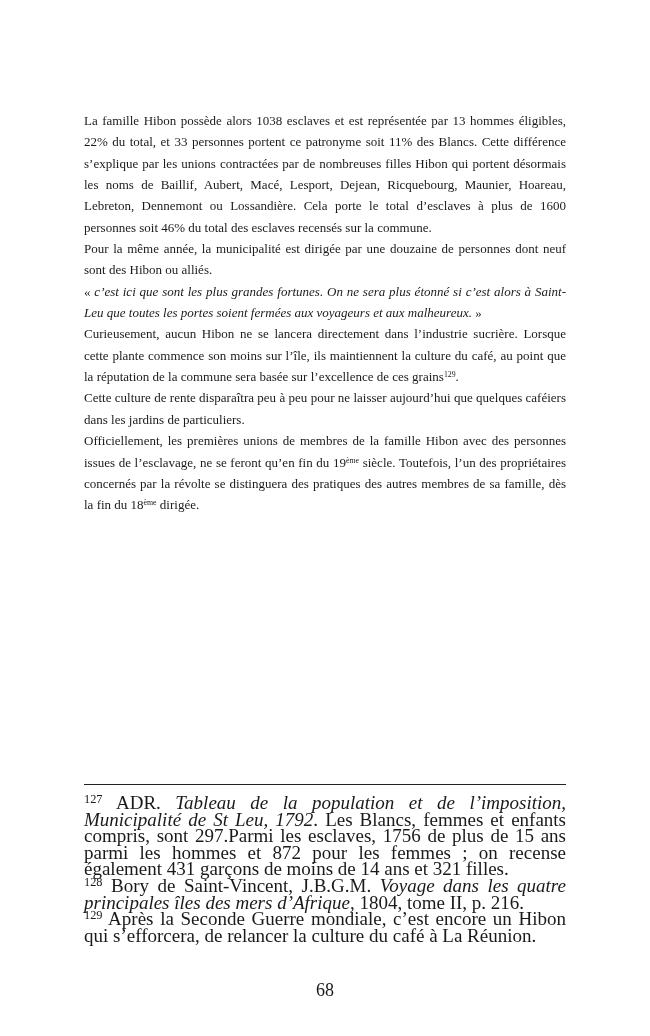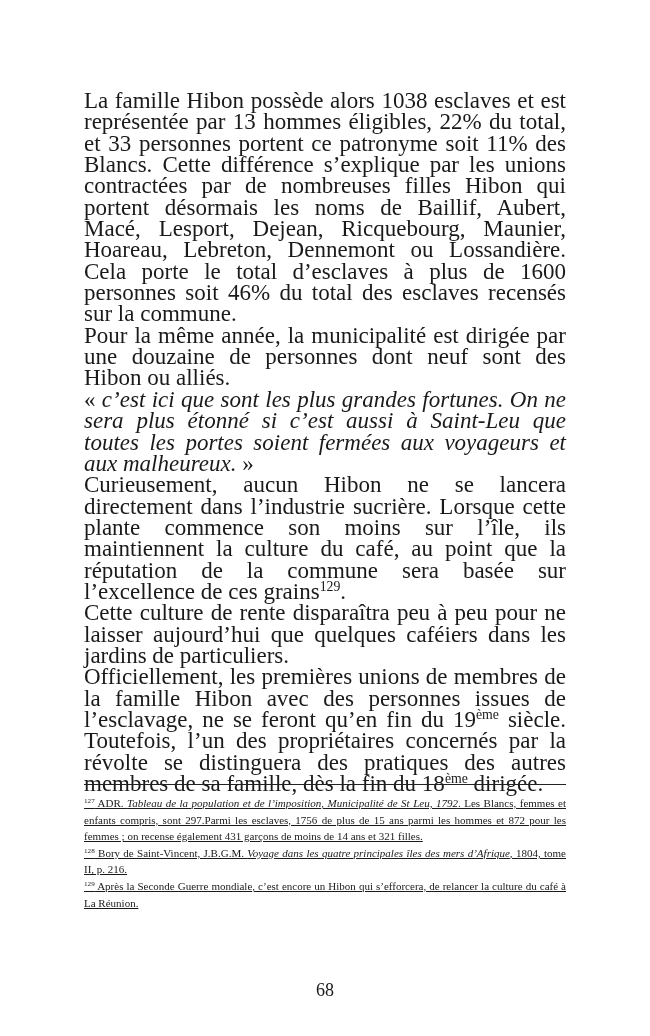--- a/index.html
+++ b/index.html
@@ -1,39 +1,39 @@
 <!DOCTYPE html>
 <html><head>
 <meta charset="utf-8">
 <style>
   html, body { margin: 0; padding: 0; background: #ffffff; }
   body { width: 650px; height: 1036px; position: relative; overflow: hidden;
          font-family: "Liberation Serif", "DejaVu Serif", serif; color: #1a1a1a; }
   .page { position: absolute; left: 84px; top: 90px; width: 482px; }
-  .body-text { font-size: 23px; line-height: 21.35px; text-align: justify; }
+  .body-text { font-size: 13px; line-height: 21.35px; text-align: justify; margin-top: 20px; }
   .body-text p { margin: 0; }
   .body-text em { font-style: italic; }
   sup { font-size: 60%; line-height: 0; vertical-align: 0.55em; }
   .fn-rule { position: absolute; left: 84px; top: 784px; width: 482px; height: 0;
              border-top: 1.3px solid #222; }
   .footnotes { position: absolute; left: 84px; top: 795px; width: 482px;
-               font-size: 11px; line-height: 16.6px; text-align: justify; text-decoration: underline; }
+               font-size: 19px; line-height: 16.6px; text-align: justify; }
   .footnotes p { margin: 0; }
   .footnotes sup { font-size: 65%; vertical-align: 0.5em; }
   .page-number { position: absolute; left: 0; width: 650px; top: 980px;
                  text-align: center; font-size: 18px; }
 </style>
 </head>
 <body>
 
 <div class="page">
   <div class="body-text">
     <p>La famille Hibon possède alors 1038 esclaves et est représentée par 13 hommes éligibles, 22% du total, et 33 personnes portent ce patronyme soit 11% des Blancs. Cette différence s’explique par les unions contractées par de nombreuses filles Hibon qui portent désormais les noms de Baillif, Aubert, Macé, Lesport, Dejean, Ricquebourg, Maunier, Hoareau, Lebreton, Dennemont ou Lossandière. Cela porte le total d’esclaves à plus de 1600 personnes soit 46% du total des esclaves recensés sur la commune.</p>
     <p>Pour la même année, la municipalité est dirigée par une douzaine de personnes dont neuf sont des Hibon ou alliés.</p>
-    <p><span>« </span><em>c’est ici que sont les plus grandes fortunes. On ne sera plus étonné si c’est aussi à Saint-Leu que toutes les portes soient fermées aux voyageurs et aux malheureux.</em><span> »</span></p>
+    <p><span>« </span><em>c’est ici que sont les plus grandes fortunes. On ne sera plus étonné si c’est alors à Saint-Leu que toutes les portes soient fermées aux voyageurs et aux malheureux.</em><span> »</span></p>
     <p><span>Curieusement, aucun Hibon ne se lancera directement dans l’industrie sucrière. Lorsque cette plante commence son moins sur l’île, ils maintiennent la culture du café, au point que la réputation de la commune sera basée sur l’excellence de ces grains</span><sup>129</sup><span>.</span></p>
     <p>Cette culture de rente disparaîtra peu à peu pour ne laisser aujourd’hui que quelques caféiers dans les jardins de particuliers.</p>
     <p><span>Officiellement, les premières unions de membres de la famille Hibon avec des personnes issues de l’esclavage, ne se feront qu’en fin du 19</span><sup>ème</sup><span> siècle. Toutefois, l’un des propriétaires concernés par la révolte se distinguera des pratiques des autres membres de sa famille, dès la fin du 18</span><sup>ème</sup><span> dirigée.</span></p>
   </div>
 </div>
 
 <div class="fn-rule"></div>
 
 <div class="footnotes">
   <p><sup>127</sup><span> ADR. </span><em>Tableau de la population et de l’imposition, Municipalité de St Leu, 1792</em><span>. Les Blancs, femmes et enfants compris, sont 297.Parmi les esclaves, 1756 de plus de 15 ans parmi les hommes et 872 pour les femmes ; on recense également 431 garçons de moins de 14 ans et 321 filles.</span></p>

